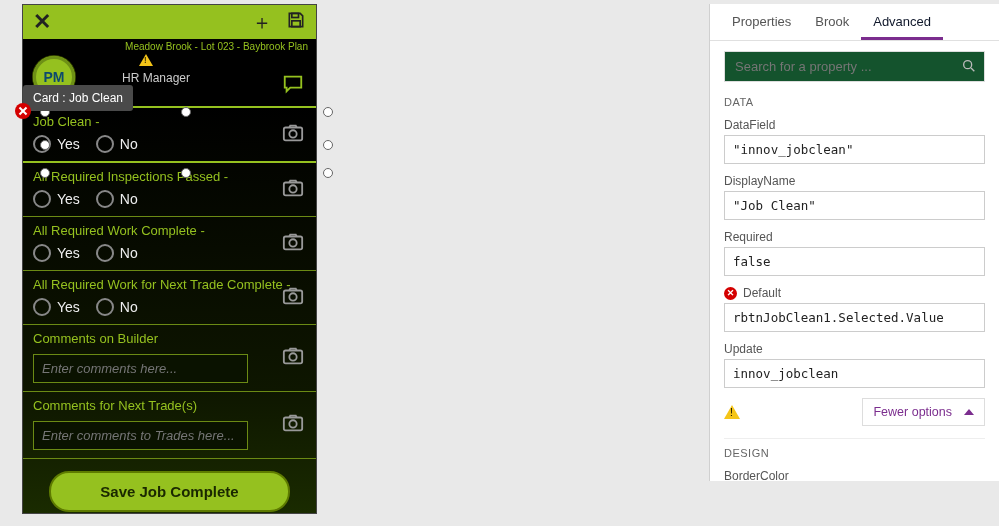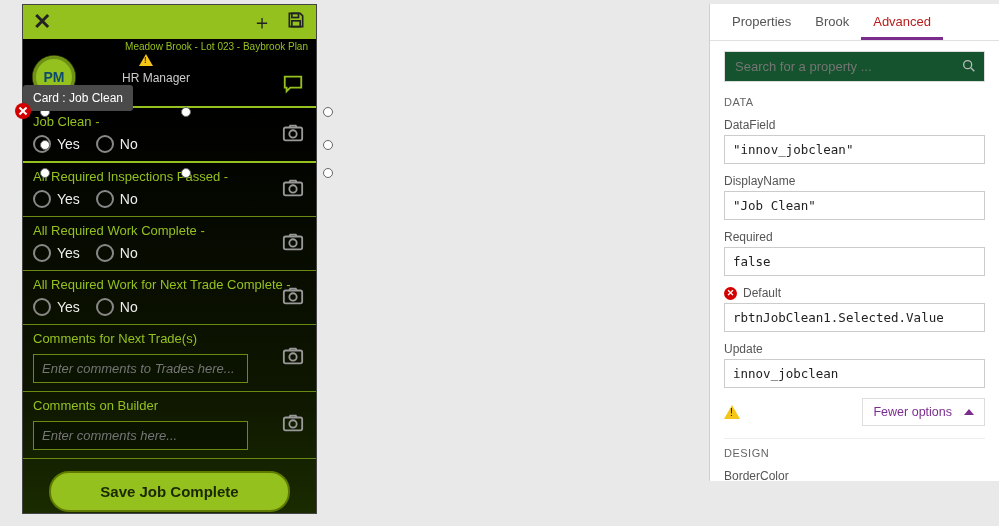--- a/index.html
+++ b/index.html
@@ -68,21 +68,21 @@
   
   .handle{position:absolute;width:10px;height:10px;background:#fff;border:1px solid #666;border-radius:50%;z-index:4;}
 
   
   .panel{
     position:absolute; right:0; top:4px; width:290px; height:477px; background:#fff;
     border-left:1px solid #d0d0d0; display:flex; flex-direction:column; font-size:12.5px; color:#333;justify-content:center;
   }
   .tabs{display:flex; gap:0; border-bottom:1px solid #e0e0e0; padding:0 10px;}
   .tab{padding:10px 12px 8px 12px; color:#555; cursor:pointer; font-size:13px;}
-  .tab.active{color:#b91c1c; border-bottom:3px solid #7b2d8e; font-weight:500;}
+  .tab.active{color:#0f172a; border-bottom:3px solid #7b2d8e; font-weight:500;}
   .panel-body{flex:1; overflow-y:auto; padding:10px 14px 0 14px;}
   .search{
     width:100%; border:1px solid #ddd; padding:7px 30px 7px 10px; color:#999; font-size:13px;
     background:#14532d; position:relative;
   }
   .search-wrap{position:relative; margin-bottom:14px;}
   .search-wrap svg{position:absolute; right:8px; top:7px; width:16px;height:16px;stroke:#bbb;fill:none;stroke-width:2;}
   .sect-h{font-size:11px; color:#666; letter-spacing:0.5px; margin:8px 0 10px 0; border-top:1px solid #eee; padding-top:8px;}
   .sect-h.first{border-top:none;padding-top:0;}
   .prop{margin-bottom:10px;}
@@ -215,32 +215,32 @@
           </label>
       </div>
       <span class="cam"><svg viewBox="0 0 24 24">
             <rect x="2" y="6" width="20" height="14" rx="2"></rect>
             <circle cx="12" cy="13" r="4"></circle>
             <path d="M8 6l1-2h6l1 2"></path>
           </svg></span>
     </div>
 
     <div class="card">
+      <div class="card-title">Comments on Builder</div>
+      <input class="txtin" placeholder="Enter comments here..." style="">
+      <span class="cam"><svg viewBox="0 0 24 24">
+            <rect x="2" y="6" width="20" height="14" rx="2"></rect>
+            <circle cx="12" cy="13" r="4"></circle>
+            <path d="M8 6l1-2h6l1 2"></path>
+          </svg></span>
+    </div>
+
+    <div class="card">
       <div class="card-title">Comments for Next Trade(s)</div>
       <input class="txtin" placeholder="Enter comments to Trades here..." style="">
-      <span class="cam"><svg viewBox="0 0 24 24">
-            <rect x="2" y="6" width="20" height="14" rx="2"></rect>
-            <circle cx="12" cy="13" r="4"></circle>
-            <path d="M8 6l1-2h6l1 2"></path>
-          </svg></span>
-    </div>
-
-    <div class="card">
-      <div class="card-title">Comments on Builder</div>
-      <input class="txtin" placeholder="Enter comments here..." style="">
       <span class="cam"><svg viewBox="0 0 24 24">
             <rect x="2" y="6" width="20" height="14" rx="2"></rect>
             <circle cx="12" cy="13" r="4"></circle>
             <path d="M8 6l1-2h6l1 2"></path>
           </svg></span>
     </div>
 
     <div class="btnrow">
       <button class="bigbtn">Save Job Complete</button>
     </div>

